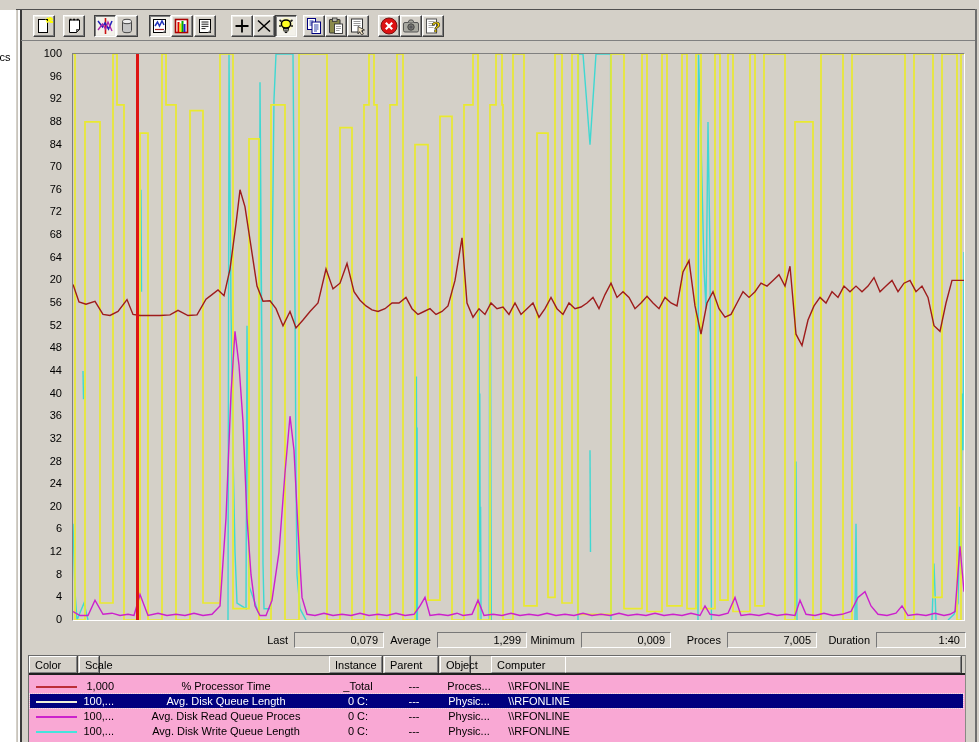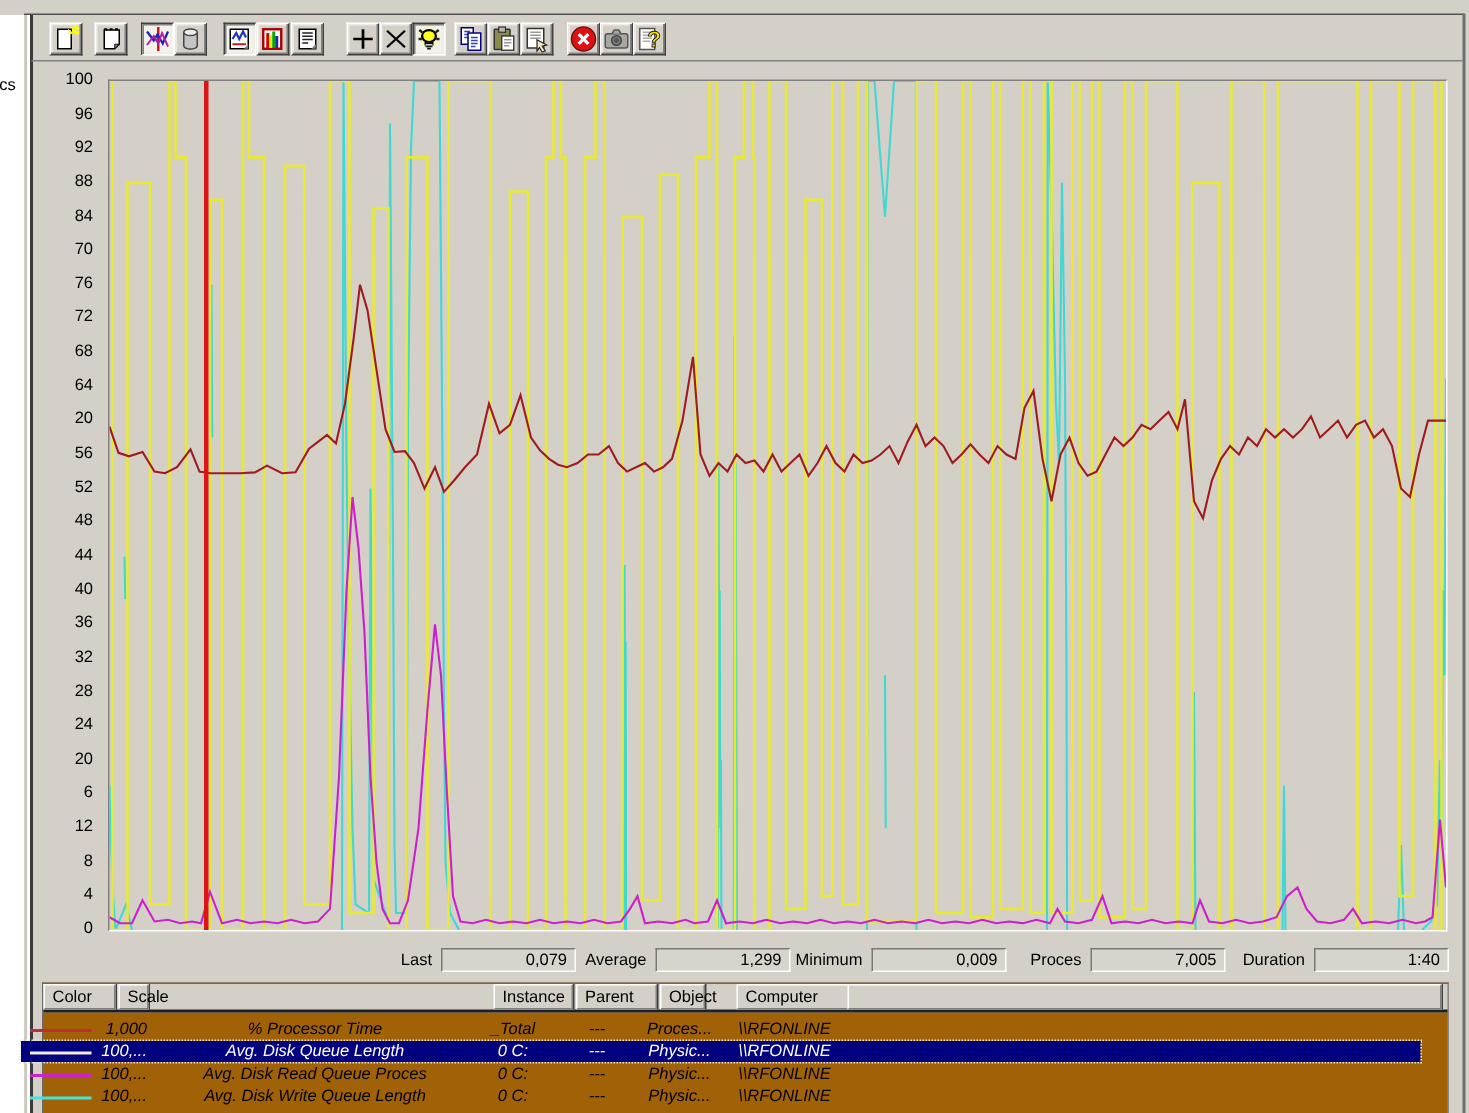--- a/index.html
+++ b/index.html
@@ -24,27 +24,27 @@
 #plot { position:absolute; left:72px; top:53px; width:893px; height:568px;
   border-top:1px solid #808080; border-left:1px solid #808080;
   border-right:1px solid #fff; border-bottom:1px solid #fff; }
 #marker { position:absolute; left:136px; top:54px; width:3px; height:566px; background:#dd1414; }
 .slab { position:absolute; top:634px; height:13px; text-align:right; }
 .sbox { position:absolute; top:632px; width:90px; height:16px; background:#d8d4cc;
   border-top:1px solid #787878; border-left:1px solid #787878;
   border-right:1px solid #fdfdfd; border-bottom:1px solid #fdfdfd;
   text-align:right; padding:1px 5px 0 0; }
 #legend { position:absolute; left:28px; top:655px; width:938px; height:87px;
-  background:#a16207; border-top:1px solid #6a6a6a; border-left:1px solid #6a6a6a; border-right:1px solid #8a8a84; }
+  background:#f9a8d4; border-top:1px solid #6a6a6a; border-left:1px solid #6a6a6a; border-right:1px solid #8a8a84; }
 #lhead { position:absolute; left:0px; top:0px; width:936px; height:19px; background:#d4d0c8;
   border-bottom:2px solid #202020; }
 .hcell { position:absolute; top:0px; height:17px; background:#d4d0c8; padding:2px 0 0 5px;
   border-top:1px solid #fff; border-left:1px solid #fff;
   border-right:1px solid #808080; border-bottom:1px solid #808080; box-shadow:1px 0 0 #404040; }
-.lrow { position:absolute; left:14px; width:933px; height:15px;font-style:italic; }
+.lrow { position:absolute; left:30px; width:933px; height:15px; }
 .lrow.sel { background:#00007f; color:#fff; outline:1px dotted #e8e8e8; height:14px; }
 .csamp { position:absolute; left:6px; top:7px; width:41px; height:2px; }
 .lc { position:absolute; top:1px; height:13px; white-space:nowrap; overflow:hidden;text-align:center; }
 </style></head>
 <body>
 <div id="leftpane">
     <div id="lefttext">ics</div>
   </div>
 <div id="div1"></div>
 <div id="div2"></div>

